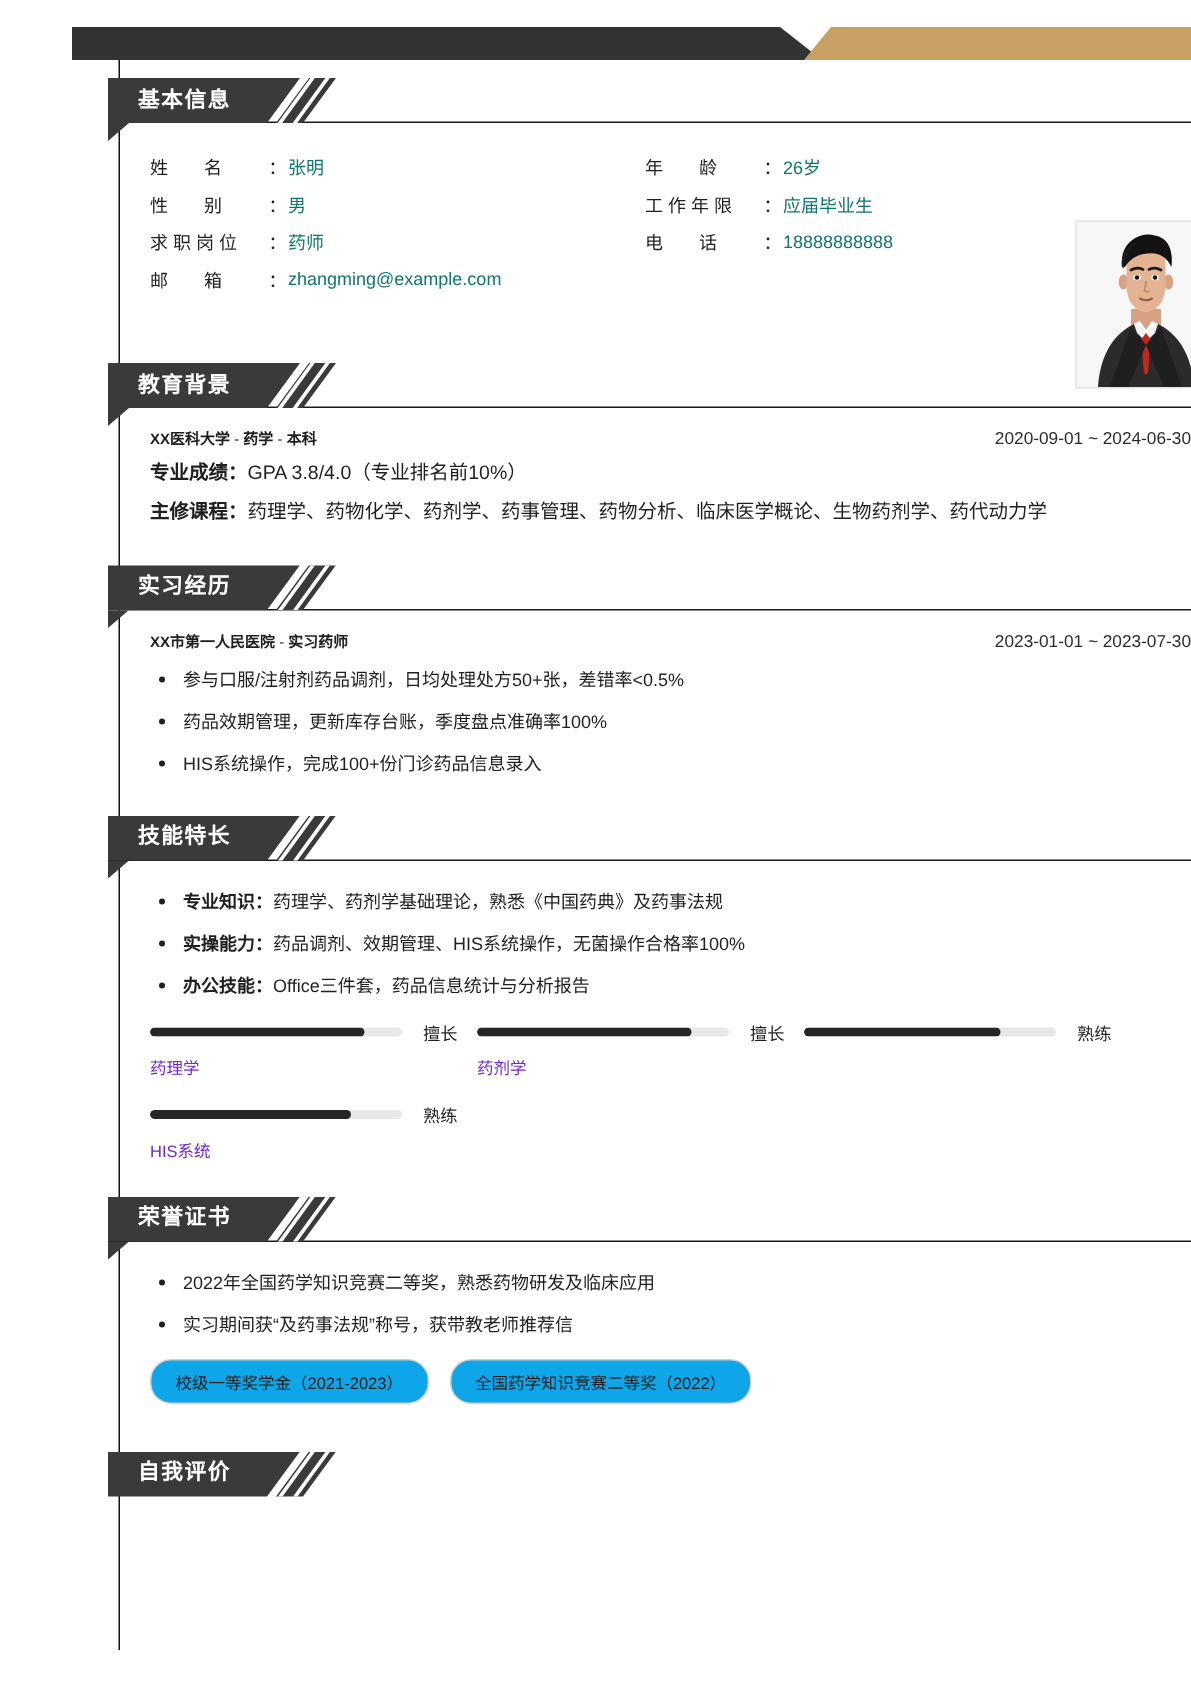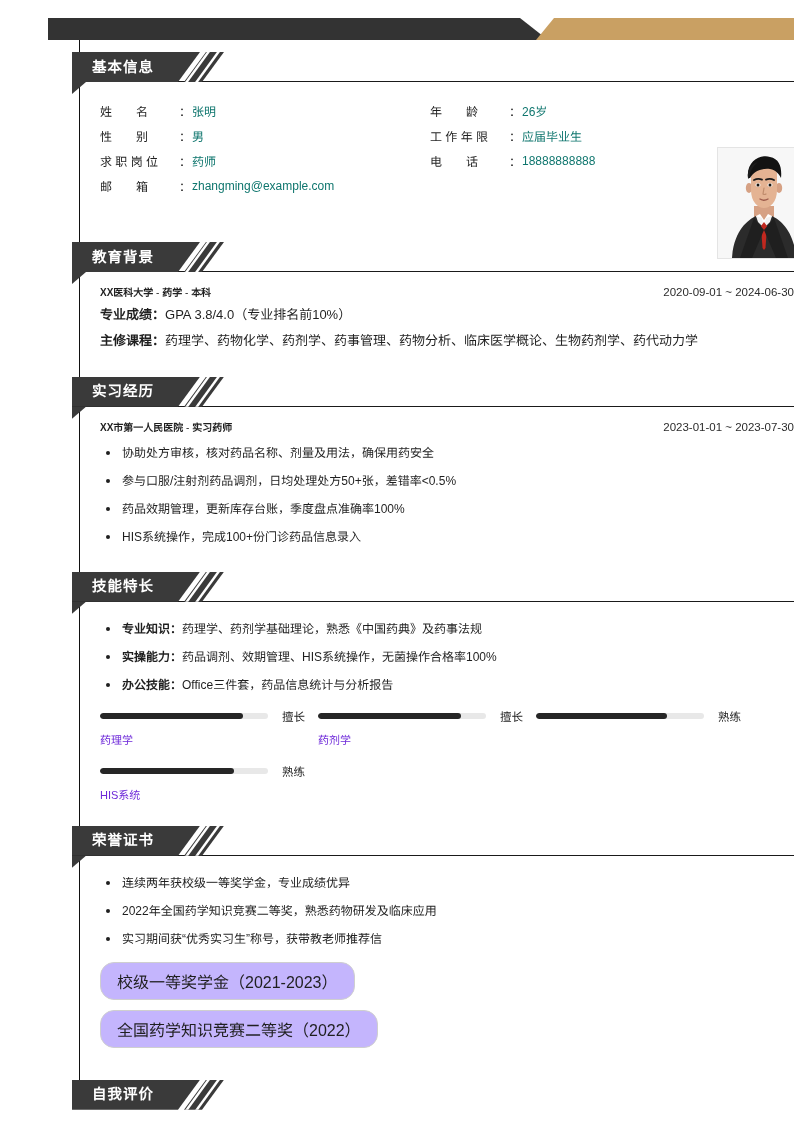--- a/index.html
+++ b/index.html
@@ -108,22 +108,22 @@
   .bar-top{display:flex;align-items:center;}
   .bar-track{width:168px;height:6px;border-radius:3px;background:#e8e8e8;overflow:hidden;}
   .bar-fill{height:6px;border-radius:3px;background:#262626;}
   .bar-level{font-size:11.5px;margin-left:14px;color:#1f1f1f;white-space:nowrap;}
   .bar-name{font-size:11px;margin-top:7px;color:#6d28d9;}
 
   
   .tags{display:flex;flex-wrap:wrap;margin-top:14px;max-width:560px;}
   .tag{
     border:1px solid #cfcfcf;border-radius:14px;
-    padding:6px 16px;font-size:16px;color:#1f1f1f;
-    margin:0 14px 10px 0;background:#c4b5fd;white-space:nowrap;
+    padding:6px 16px;font-size:11px;color:#1f1f1f;
+    margin:0 14px 10px 0;background:#0ea5e9;white-space:nowrap;
   }
 
   .sec-gap-lg{height:22px;}
   .sec-gap-md{height:16px;}
 </style>
 </head>
 <body>
 
 <div class="page">
 
@@ -266,21 +266,20 @@
       <div class="ribbon-tail"></div>
     </div>
     <div class="body-block">
       <div class="head-row">
         <div class="head-left">
           <b>XX市第一人民医院</b><span class="sep"> - </span><b>实习药师</b>
         </div>
         <div class="head-date">2023-01-01 ~ 2023-07-30</div>
       </div>
       <ul class="bullets">
-        <li>协助处方审核，核对药品名称、剂量及用法，确保用药安全</li>
         <li>参与口服/注射剂药品调剂，日均处理处方50+张，差错率&lt;0.5%</li>
         <li>药品效期管理，更新库存台账，季度盘点准确率100%</li>
         <li>HIS系统操作，完成100+份门诊药品信息录入</li>
       </ul>
     </div>
   </div>
 
   <div class="sec-gap-lg" style="height:26px;"></div>
   <div class="section">
     <div class="ribbon-wrap">
@@ -343,23 +342,22 @@
     <div class="ribbon-wrap">
       <div class="ribbon-rule"></div>
       <div class="ribbon">
         <span class="ribbon-title">荣誉证书</span>
       </div>
       <div class="ribbon-slashes"></div>
       <div class="ribbon-tail"></div>
     </div>
     <div class="body-block">
       <ul class="bullets">
-        <li>连续两年获校级一等奖学金，专业成绩优异</li>
         <li>2022年全国药学知识竞赛二等奖，熟悉药物研发及临床应用</li>
-        <li>实习期间获“优秀实习生”称号，获带教老师推荐信</li>
+        <li>实习期间获“及药事法规”称号，获带教老师推荐信</li>
       </ul>
       <div class="tags">
         <span class="tag">校级一等奖学金（2021-2023）</span>
         <span class="tag">全国药学知识竞赛二等奖（2022）</span>
       </div>
     </div>
   </div>
 
   <div class="sec-gap-md" style="height:22px;"></div>
   <div class="section">

